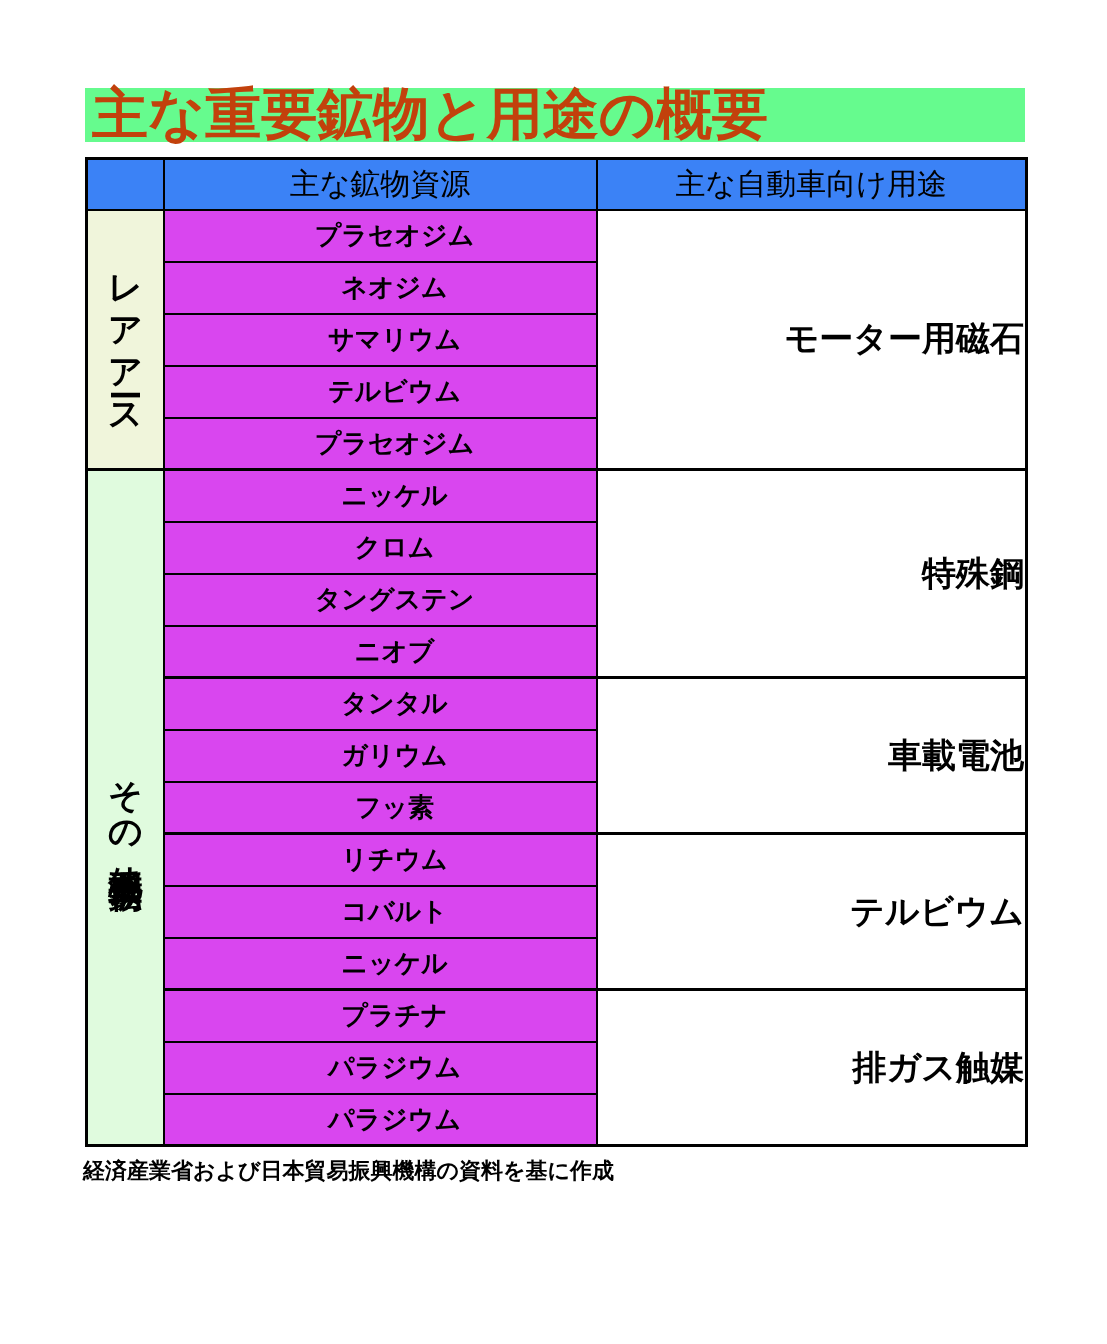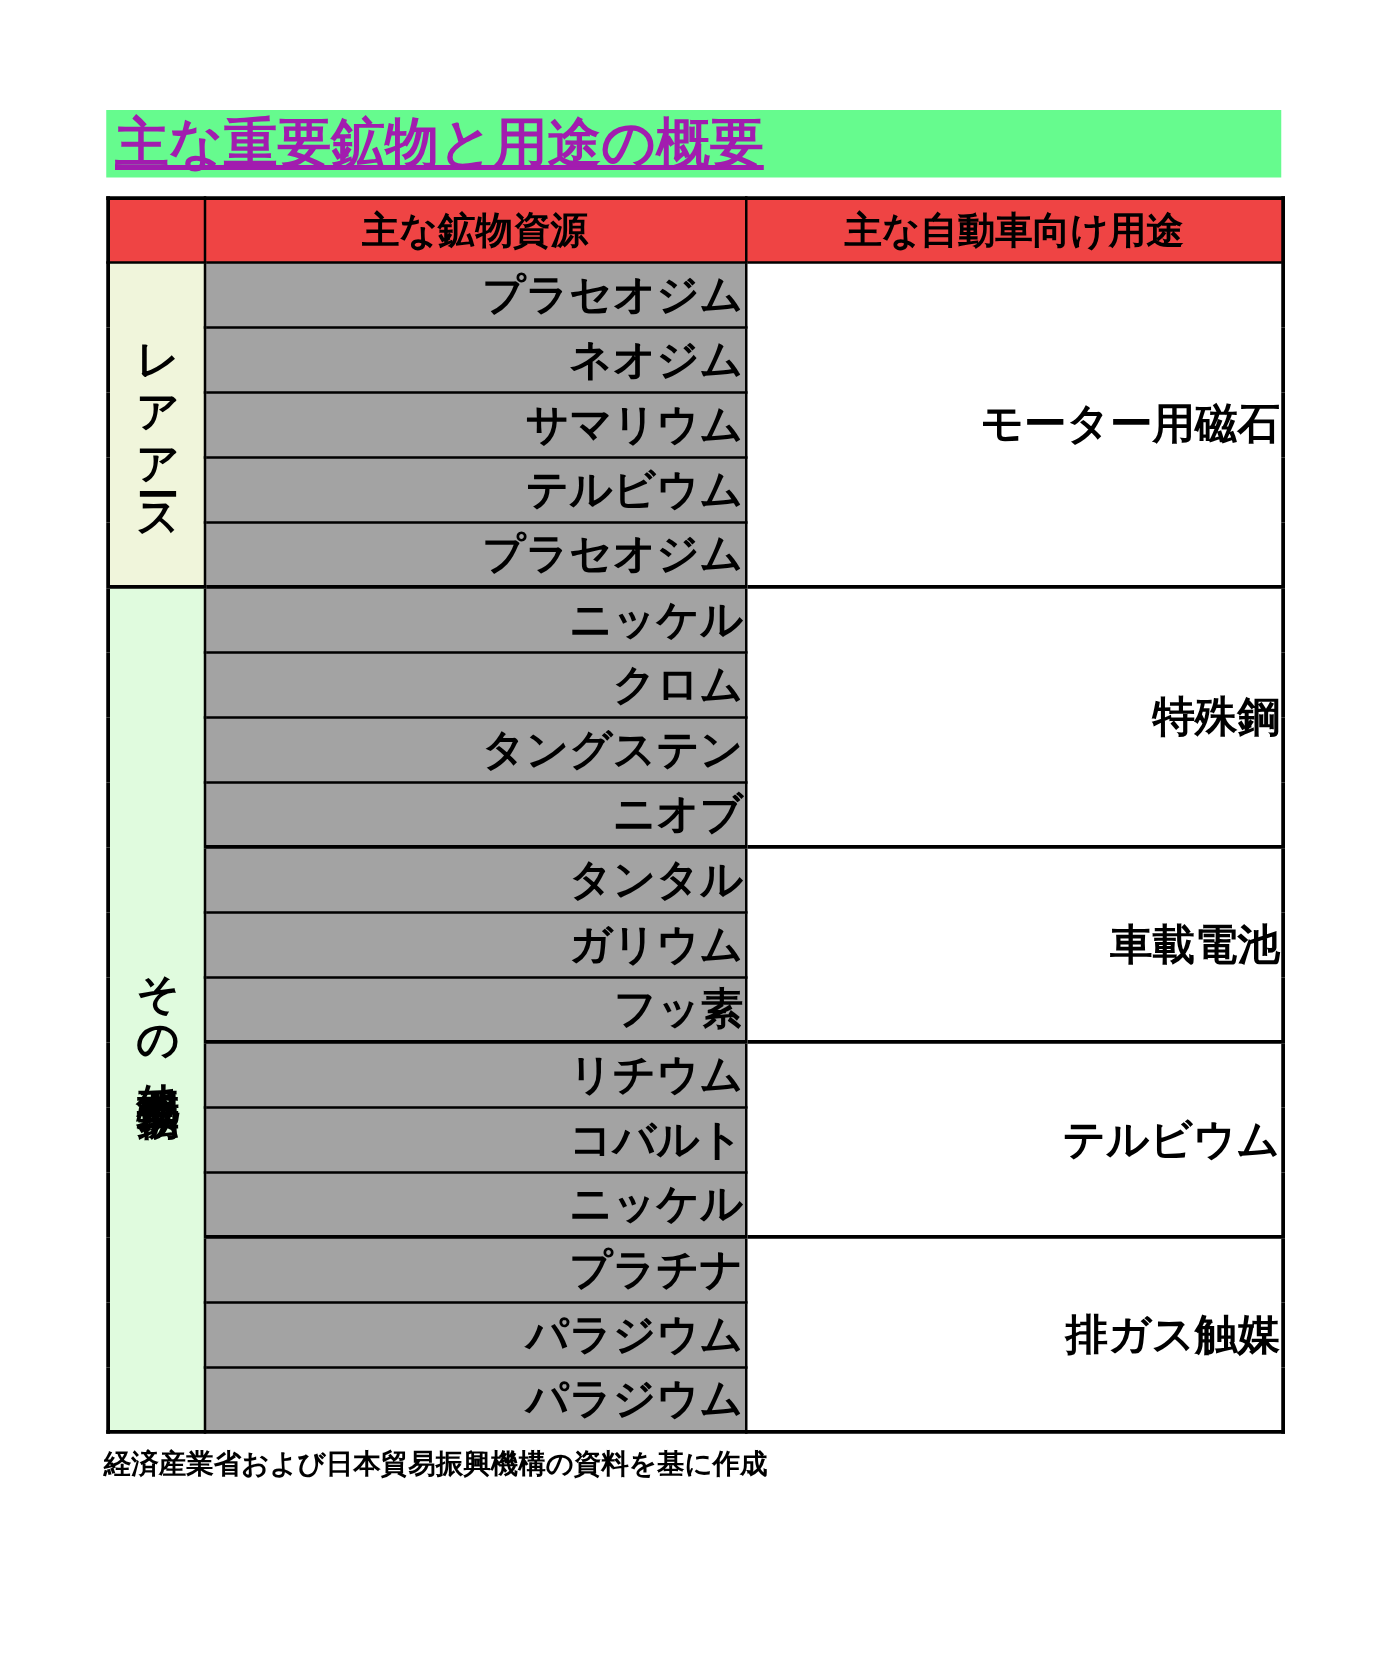--- a/index.html
+++ b/index.html
@@ -21,57 +21,56 @@
     width: 940px;
     height: 54px;
     background: #66FB8E;
     display: flex;
     align-items: center;
     box-sizing: border-box;
     padding-left: 7px;
     margin-bottom: 15px;
   }
   .title-bar .title-text {
-    color: #a21caf;
-    font-size: 43px;
+    color: #c2410c;
+    font-size: 56px;
     font-weight: 700;
     letter-spacing: 0px;
     white-space: nowrap;
-    text-decoration: underline;
   }
   table.minerals {
     border-collapse: collapse;
     table-layout: fixed;
     width: 940px;
     border: 3px solid #000000;
   }
   table.minerals th,
   table.minerals td {
     border: 2px solid #000000;
     box-sizing: border-box;
     vertical-align: middle;
   }
   col.c-cat { width: 77px; }
   col.c-min { width: 433px; }
   col.c-use { width: 430px; }
   thead th {
-    background: #ef4444;
+    background: #3b82f6;
     height: 51px;
     font-size: 30px;
-    font-weight: 700;
+    font-weight: 400;
     text-align: center;
     border-bottom-width: 3px;
   }
   tbody td { height: 52px; }
   td.mineral {
-    font-size: 34px;
+    font-size: 26px;
     font-weight: 600;
-    text-align: right;
+    text-align: center;
     padding-left: 30px;
-    background: #a3a3a3;
+    background: #d946ef;
     white-space: nowrap;
   }
   td.use {
     font-size: 34px;
     font-weight: 600;
     text-align: right;
     background: #ffffff;
     white-space: nowrap;
   }
   td.cat {

